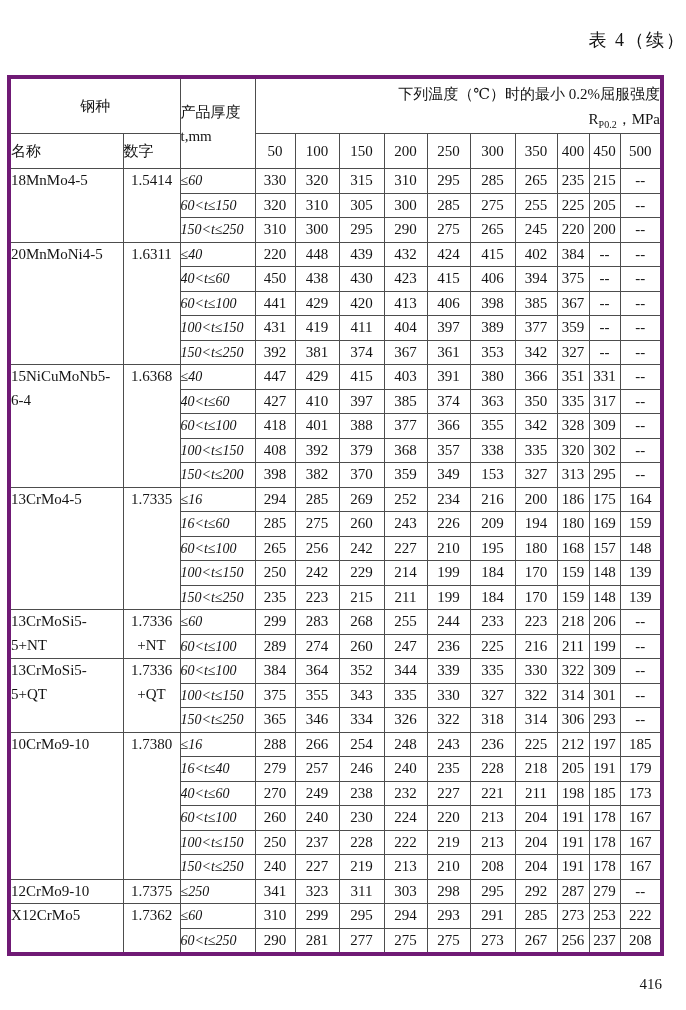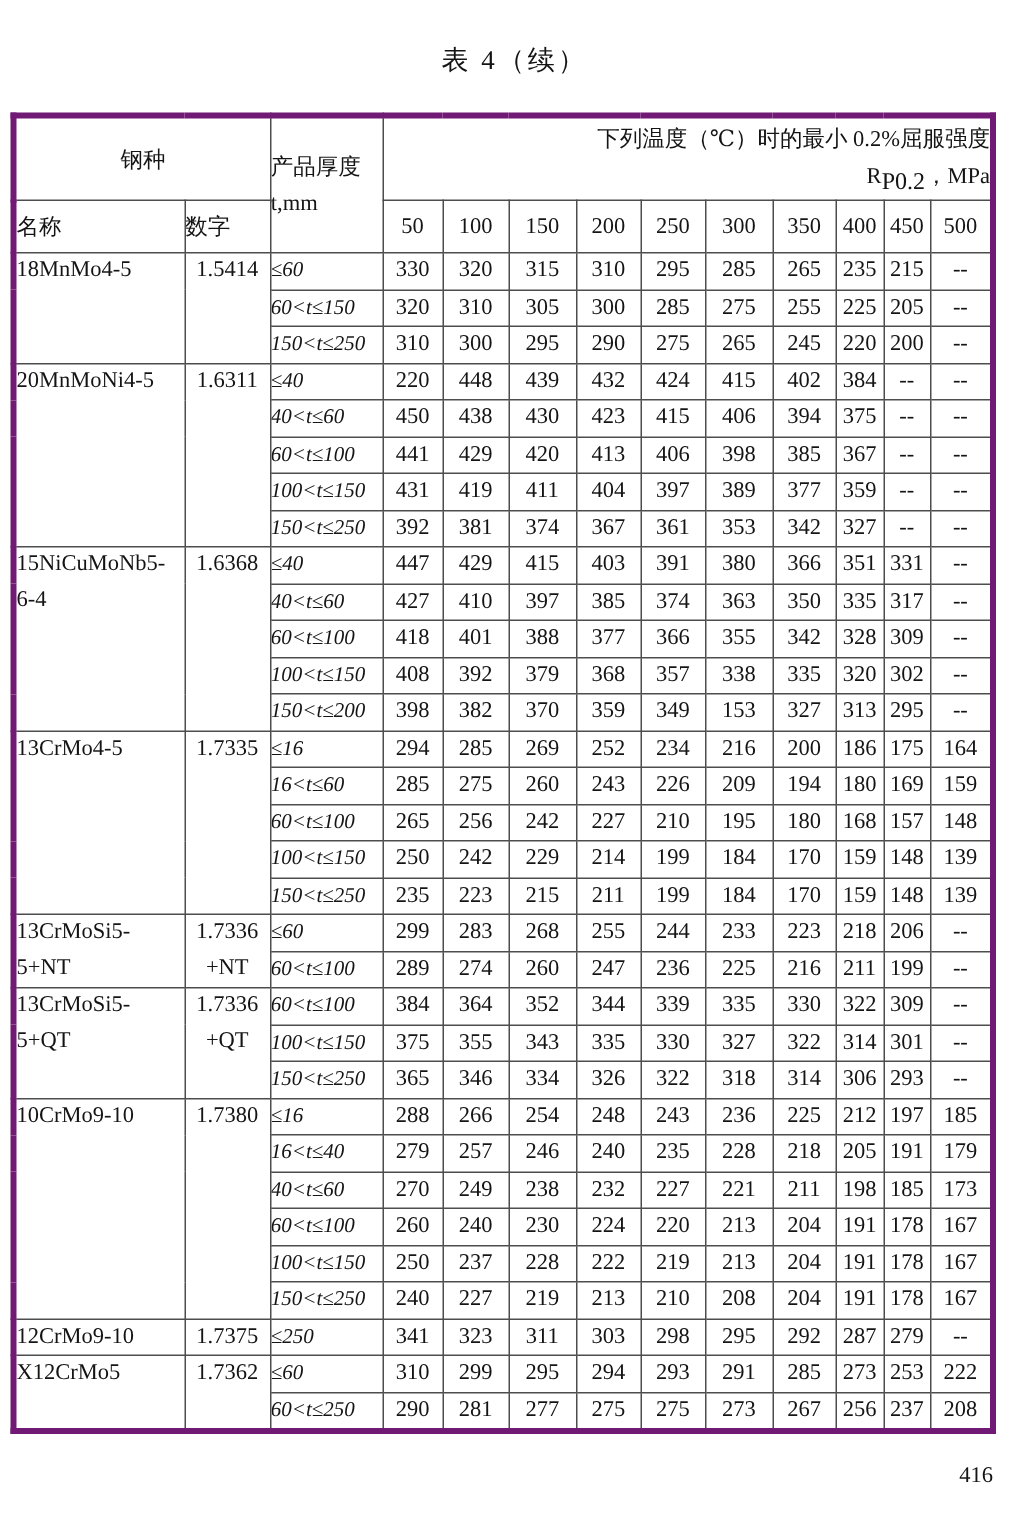--- a/index.html
+++ b/index.html
@@ -2,21 +2,21 @@
 <html><head>
 <meta charset="utf-8">
 <style>
   html,body{margin:0;padding:0;}
   body{
     width:686px;height:1010px;position:relative;background:#ffffff;
     font-family:"Liberation Serif","DejaVu Serif",serif;color:#141414;
     overflow:hidden;
   }
   .page-title{
-    position:absolute;top:28px;left:0;width:686px;text-align:center;
+    position:absolute;top:28px;left:0;width:686px;text-align:right;
     font-size:18px;letter-spacing:2px;
   }
   .std-table{
     position:absolute;left:7px;top:75px;
     border-collapse:collapse;table-layout:fixed;
     border:4px solid #701a75;
     font-size:15px;
   }
   .std-table th,.std-table td{
     border:1px solid #4d4d4d;
@@ -26,21 +26,21 @@
   }
   thead tr.h1 th{height:54px;}
   thead tr.h2 th{height:34px;}
   thead tr.h3 th{height:23px;}
   tbody td{height:23.5px;line-height:23.5px;}
   .steel-hdr{text-align:center;vertical-align:middle;}
   .thk-hdr{text-align:left;vertical-align:middle;padding:0 6px;line-height:24px;}
   .strength-hdr{text-align:right;vertical-align:middle;margin-left:48px;}
   .strength-hdr .line1{padding-top:2px;}
   .strength-hdr .line2{padding-top:6px;}
-  .strength-hdr sub{font-size:16px;}
+  .strength-hdr sub{font-size:10px;}
   .temp-hdr{text-align:center;vertical-align:middle;margin-left:38px;}
   .sub-hdr{text-align:left;vertical-align:middle;}
   .name-cell{
     text-align:left;vertical-align:top;padding-left:10px;padding-right:3px;
     line-height:23.5px;overflow-wrap:anywhere;
   }
   .num-cell{text-align:center;vertical-align:top;line-height:23.5px;padding:0 4px;}
   .thk-cell{text-align:left;padding-left:4px;white-space:nowrap;font-size:14px;font-style:italic;}
   .val-cell{text-align:center;padding:0 1px;}
   .page-number{position:absolute;top:976px;right:24px;font-size:15px;}

